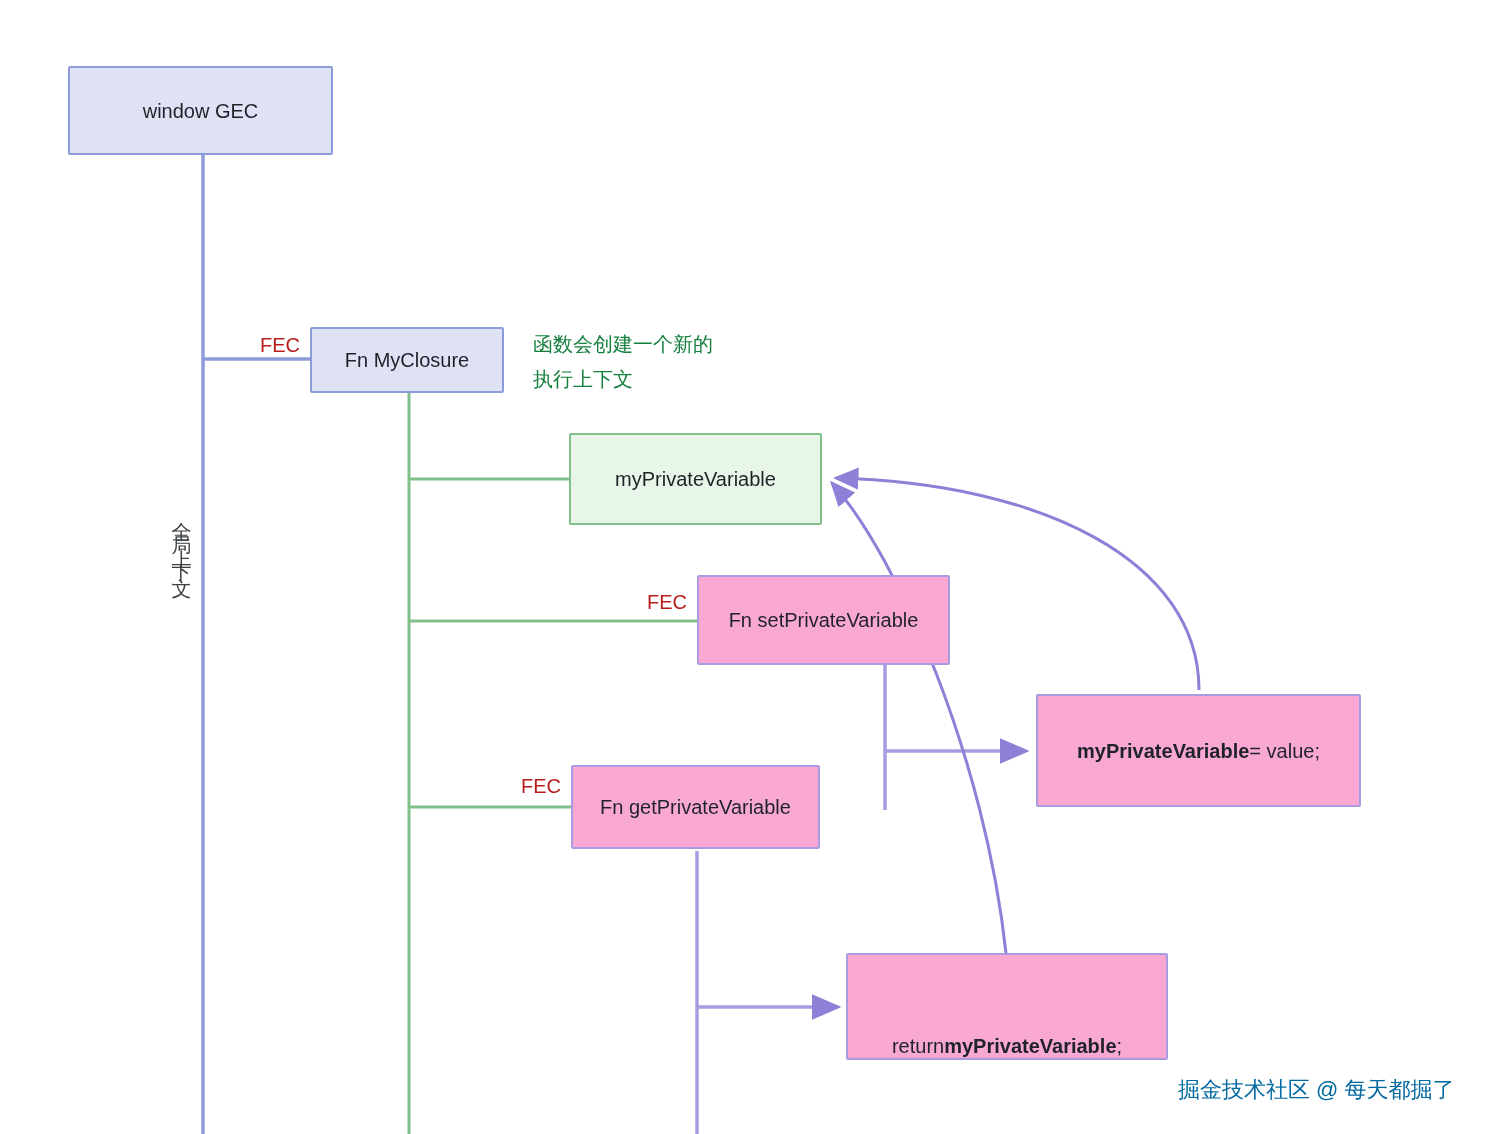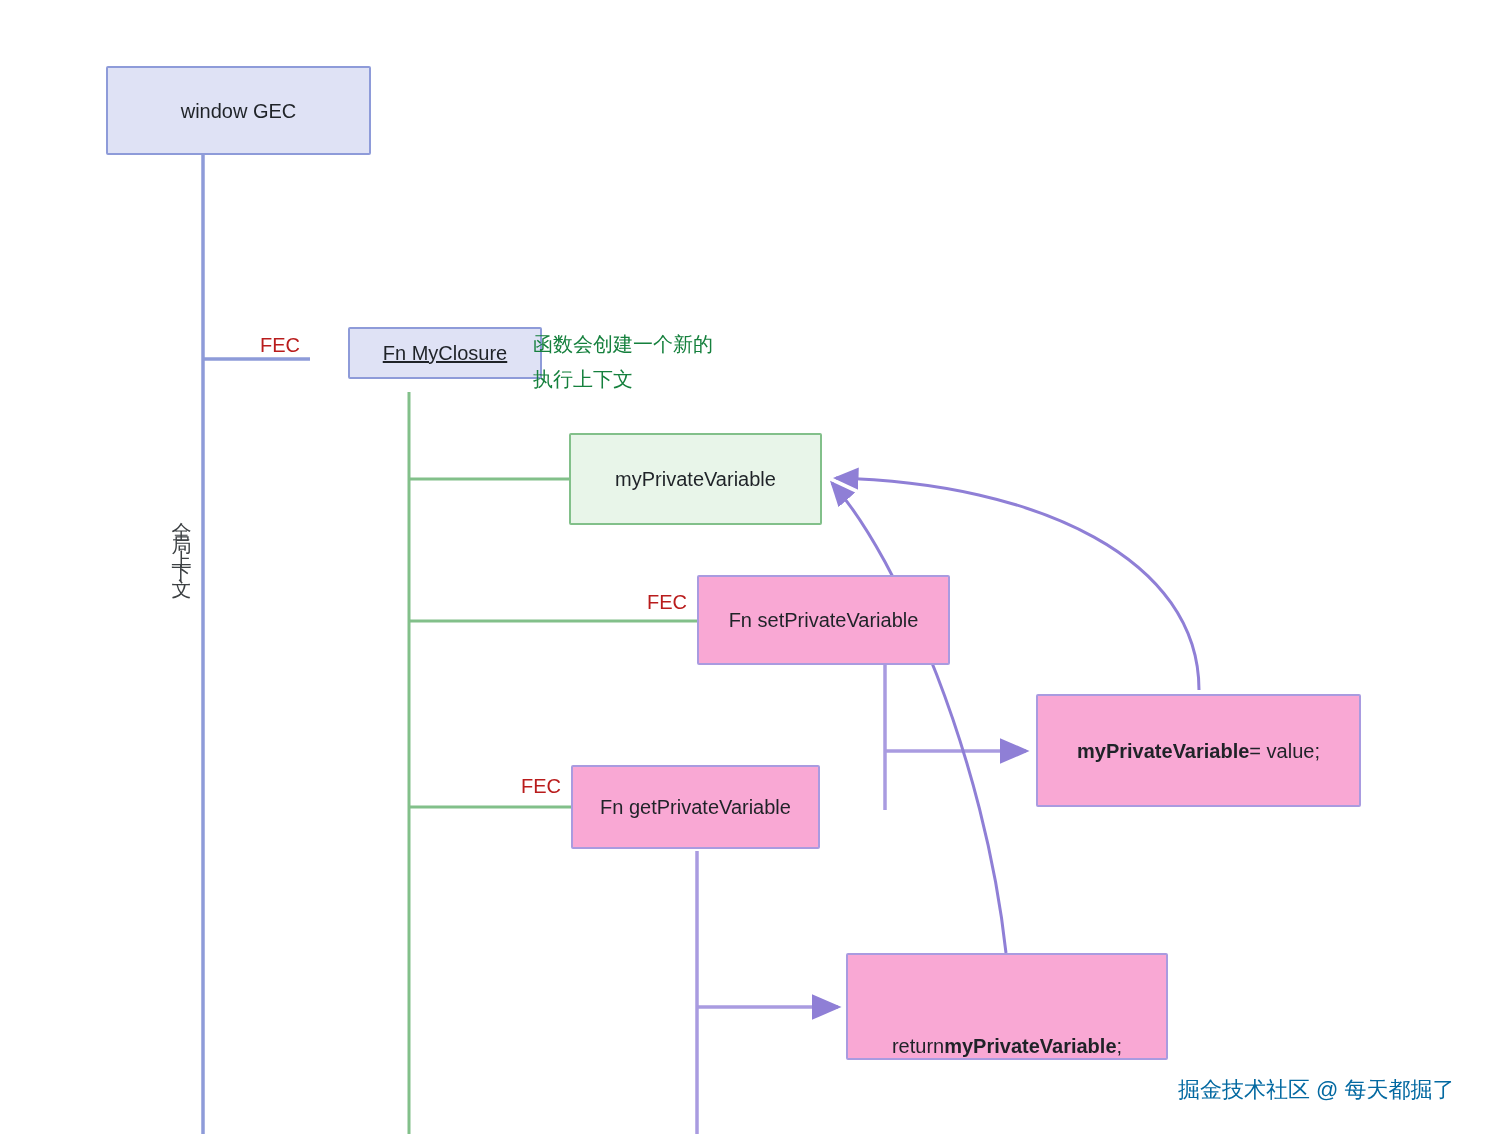--- a/index.html
+++ b/index.html
@@ -36,21 +36,20 @@
     color: #1f2328;
     border-width: 2px;
     border-style: solid;
     border-radius: 2px;
     line-height: 1.2;
     padding: 0 10px;
   }
   .node.blue {
     background: #dfe2f5;
     border-color: #8e9bd9;
-    margin-left: 38px;
   }
   .node.purple {
     background: #f9a8d4;
     border-color: #a99be0;
   }
   .node.green {
     background: #e8f5e9;
     border-color: #82c08a;
   }
   .edge-label {
@@ -120,21 +119,21 @@
 
     <path d="M1199,690 C1199,560 1040,483 836,478" fill="none" stroke="#8f7fd6" stroke-width="3" marker-end="url(#arrow-purple)"></path>
 
     <path d="M1006,953 C985,760 900,560 832,483" fill="none" stroke="#8f7fd6" stroke-width="3" marker-end="url(#arrow-purple)"></path>
   </svg>
 
   <div class="node blue" style="left:68px; top:66px; width:265px; height:89px;">
     <span>window GEC</span>
   </div>
 
-  <div class="node blue" style="left:310px; top:327px; width:194px; height:52px;text-decoration:underline;">
+  <div class="node blue" style="left:310px; top:327px; width:194px; height:66px;">
     <span>Fn MyClosure</span>
   </div>
 
   <div class="node green" style="left:569px; top:433px; width:253px; height:92px;">
     <span>myPrivateVariable</span>
   </div>
 
   <div class="node purple" style="left:697px; top:575px; width:253px; height:90px;">
     <span>Fn setPrivateVariable</span>
   </div>

